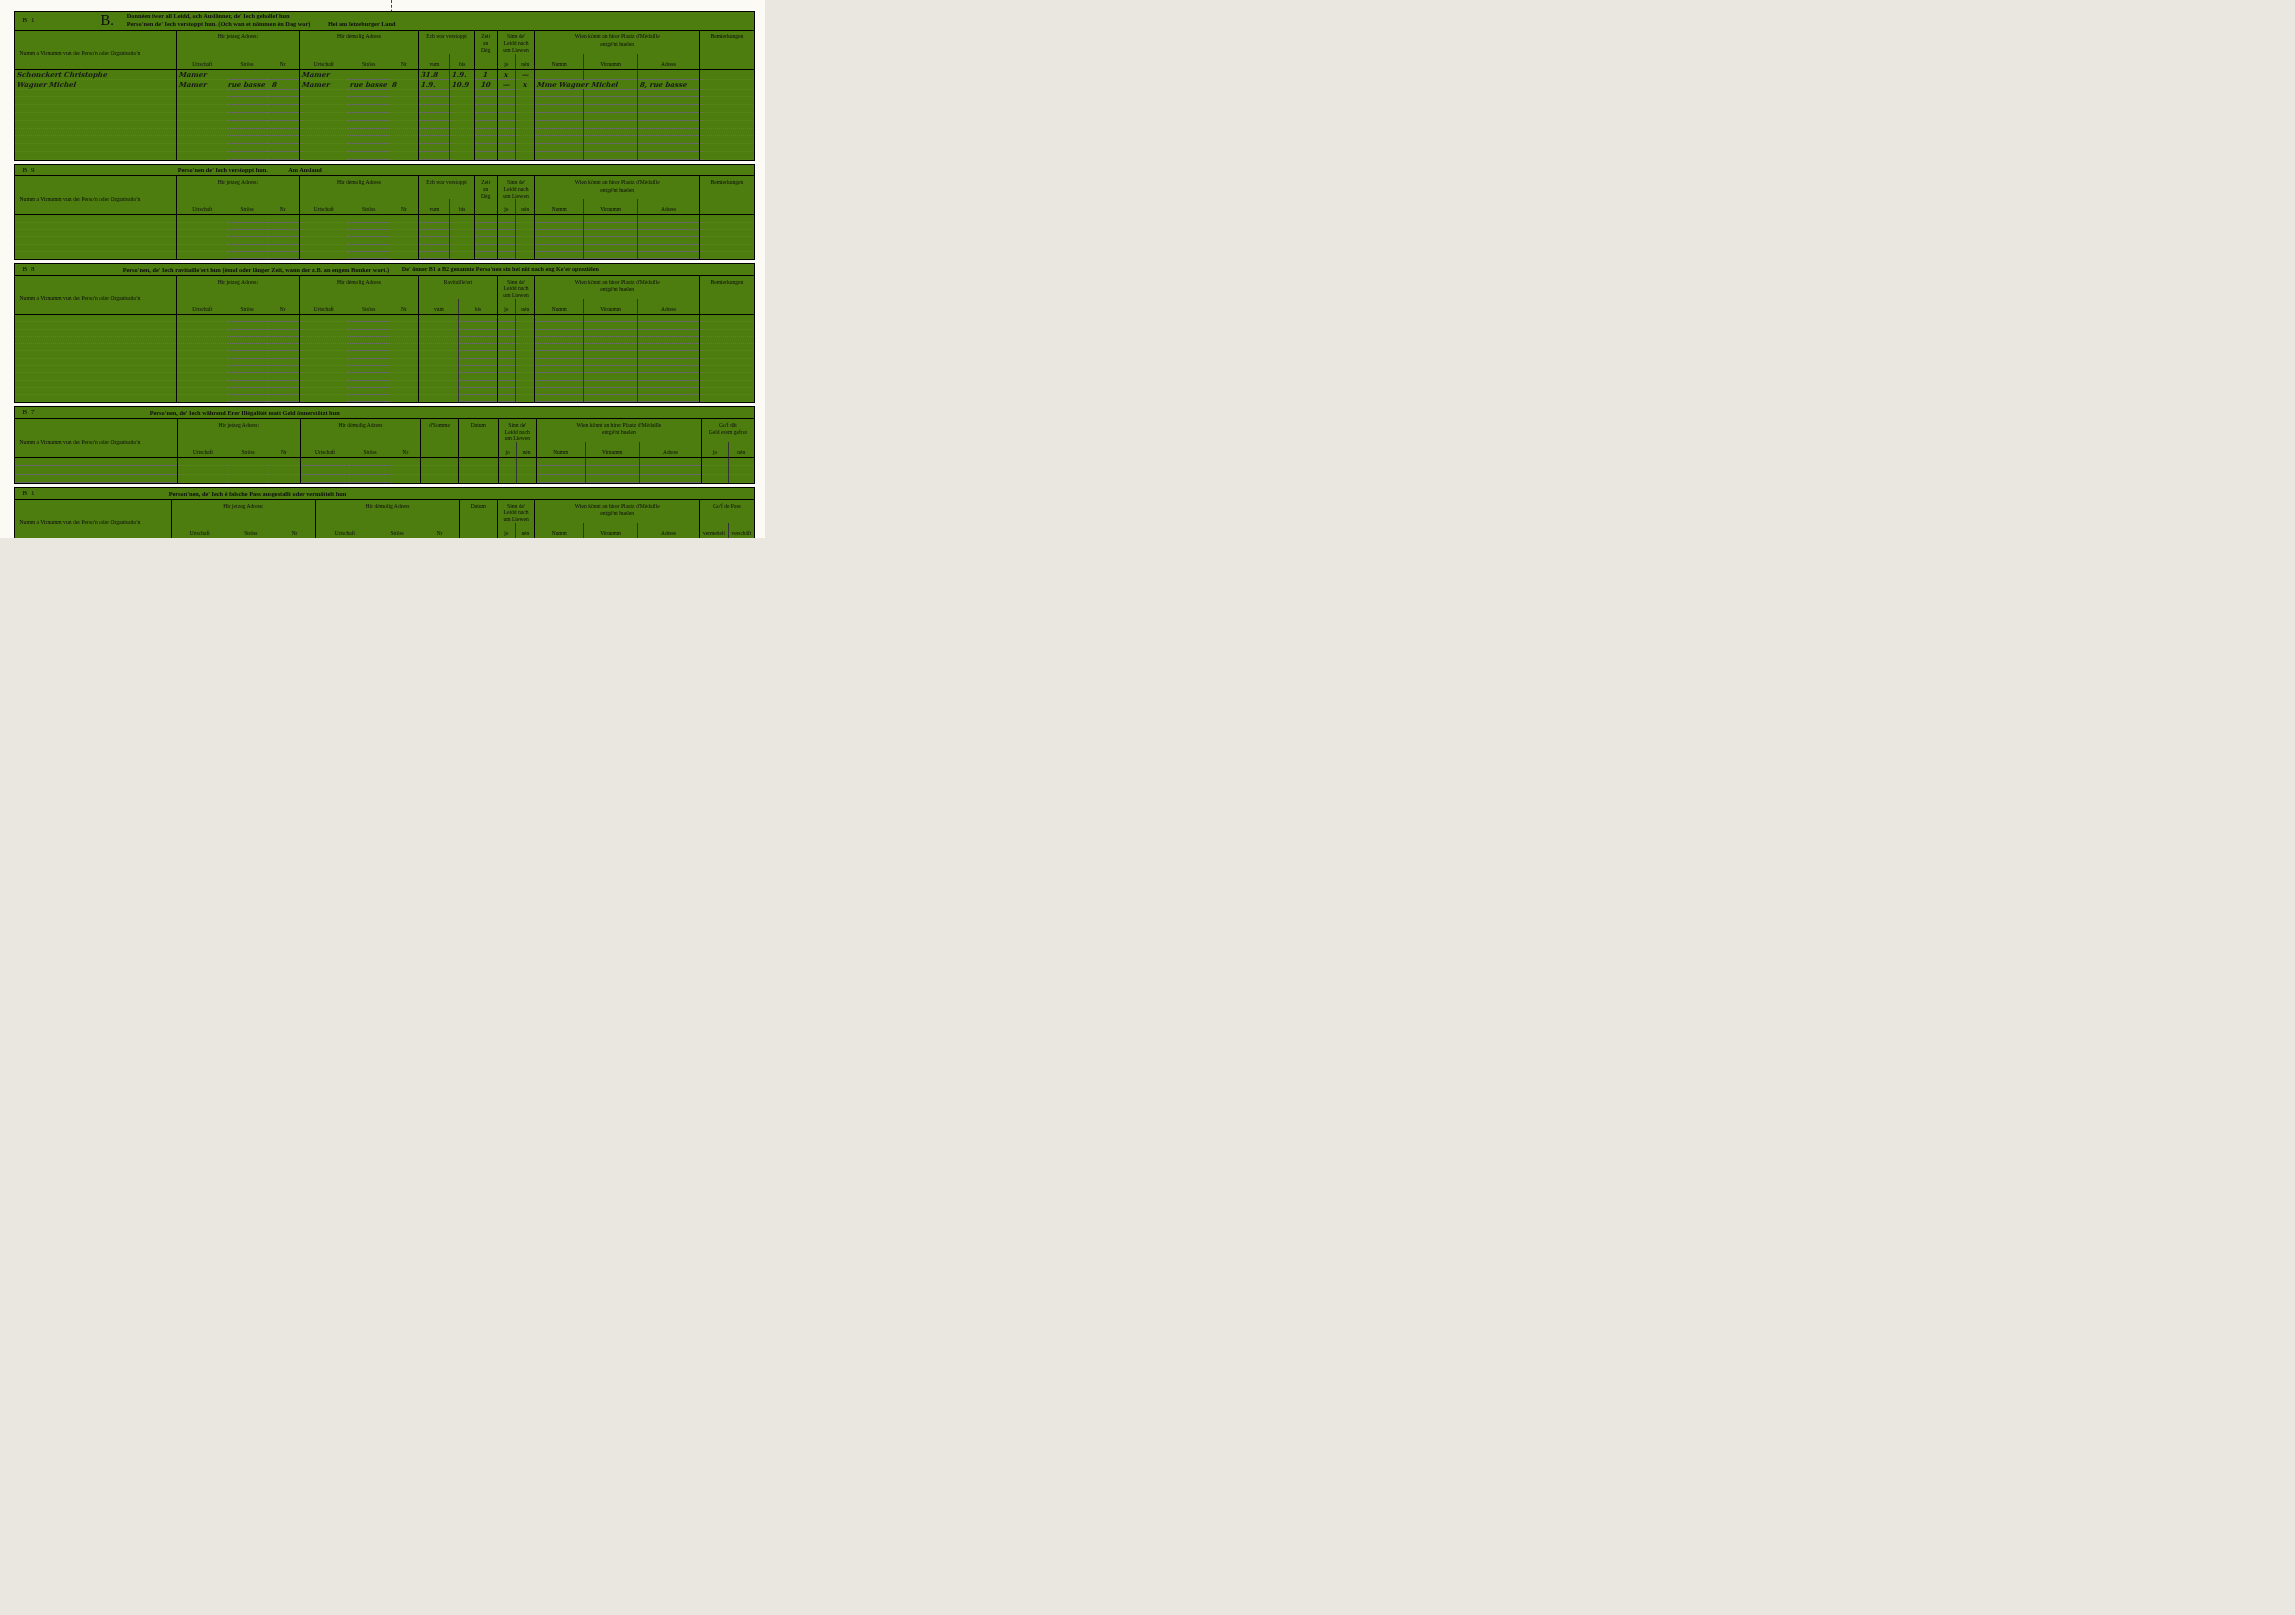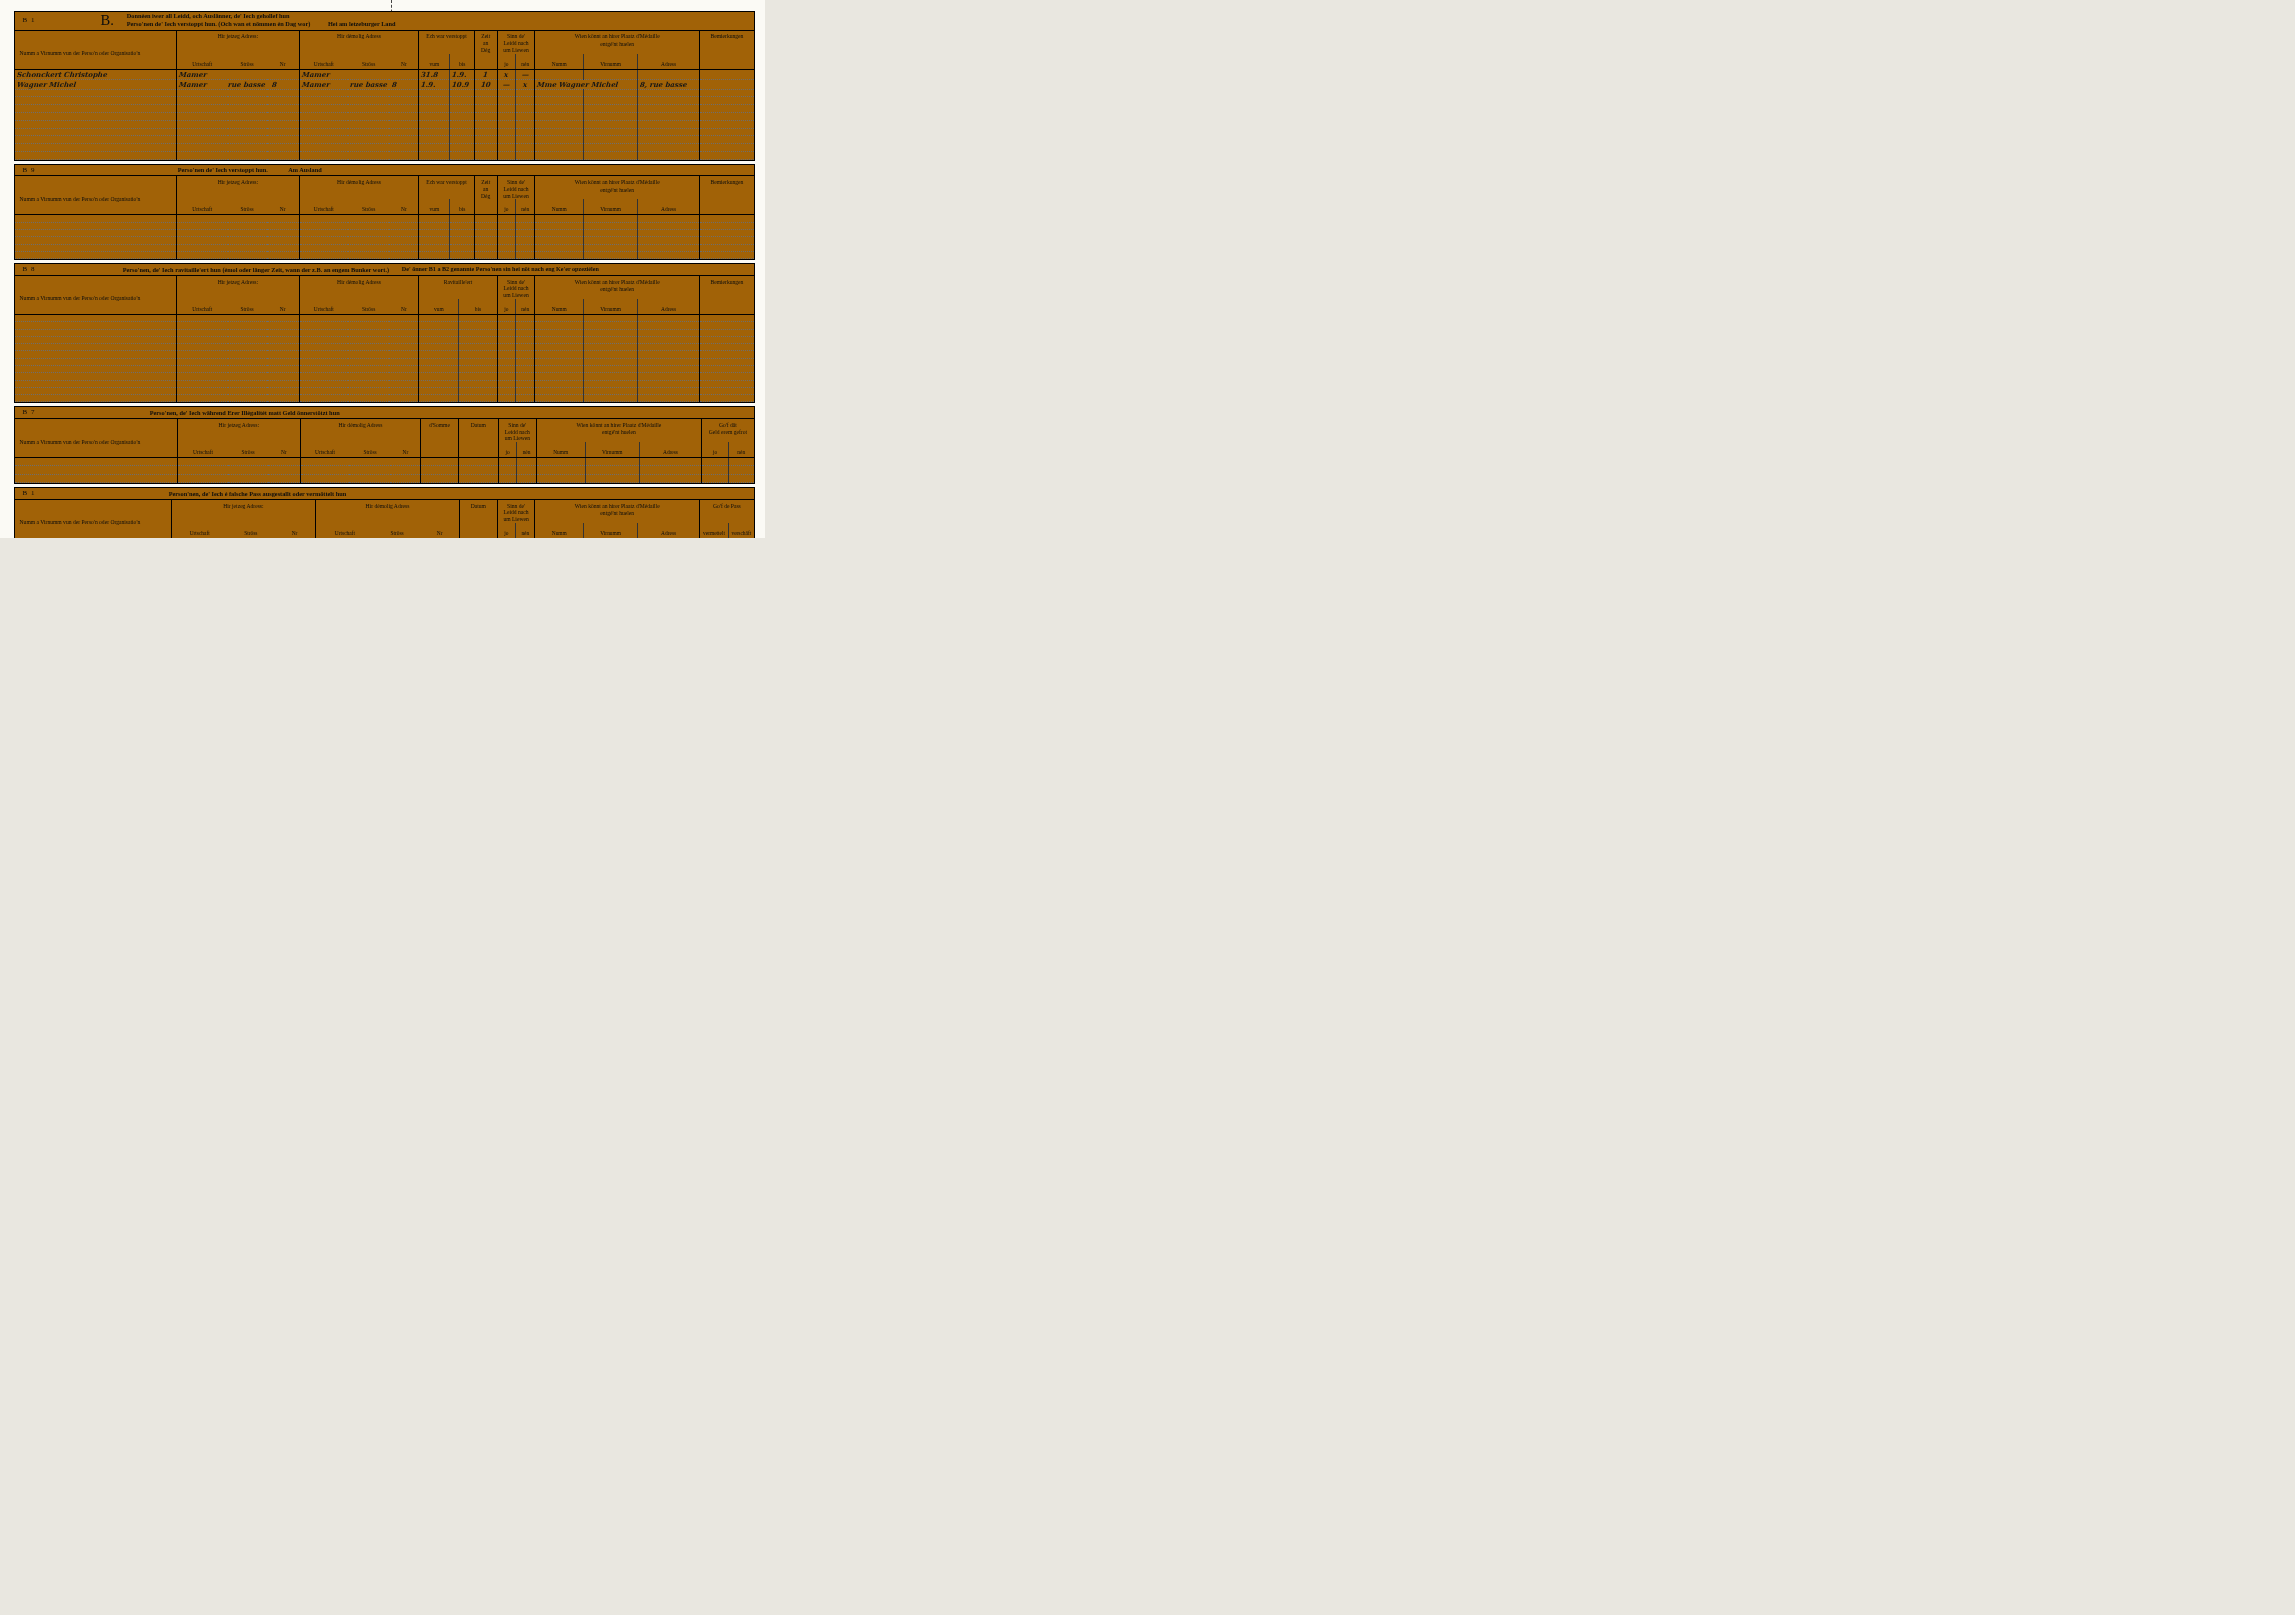--- a/index.html
+++ b/index.html
@@ -2,21 +2,21 @@
 <html style="font-size:7.8px"><head>
 <meta charset="utf-8">
 <style>
   *{box-sizing:border-box;margin:0;padding:0}
   html,body{background:#e9e7e0}
   body{width:765px;height:538px;position:relative;font-family:"Liberation Serif",serif;color:#0d0d0d}
   .paper{position:absolute;inset:0;background:#fbfaf5}
   .fold-mark{position:absolute;left:391px;top:0;height:27px;border-left:1px dashed #444}
   .sheet{position:absolute;left:13.7px;top:10.7px;width:741px}
 
-  .sec{border:1.2px solid #000;border-top-width:1.7px;margin-top:2.9px;background:#a16207}
+  .sec{border:1.2px solid #000;border-top-width:1.7px;margin-top:2.9px;background:#4d7c0f}
   .sec:first-child{margin-top:0}
   .sec-head{display:flex;align-items:center;border-bottom:1.2px solid #000;min-height:11.7px;padding:0.5px 0 1px}
   .sec-head-b1{min-height:18.5px}
   .sec-id{font-size:7px;padding-left:7.8px;width:73px;flex:none;letter-spacing:1px}
   .big-letter{font-size:14.6px;line-height:1;width:39px;flex:none;text-align:center}
   .sec-title{font-weight:bold;font-size:6.3px;white-space:nowrap}
   .sec-title2{display:flex;flex-direction:column;justify-content:center;font-weight:bold;font-size:6.3px;line-height:1.3}
   .tl-row{display:flex;gap:17.6px}
   .tright{white-space:nowrap}
   .ml-b2{margin-left:90px}.ml-b3{margin-left:35px}.ml-b4{margin-left:62px}.ml-b5{margin-left:81px}

